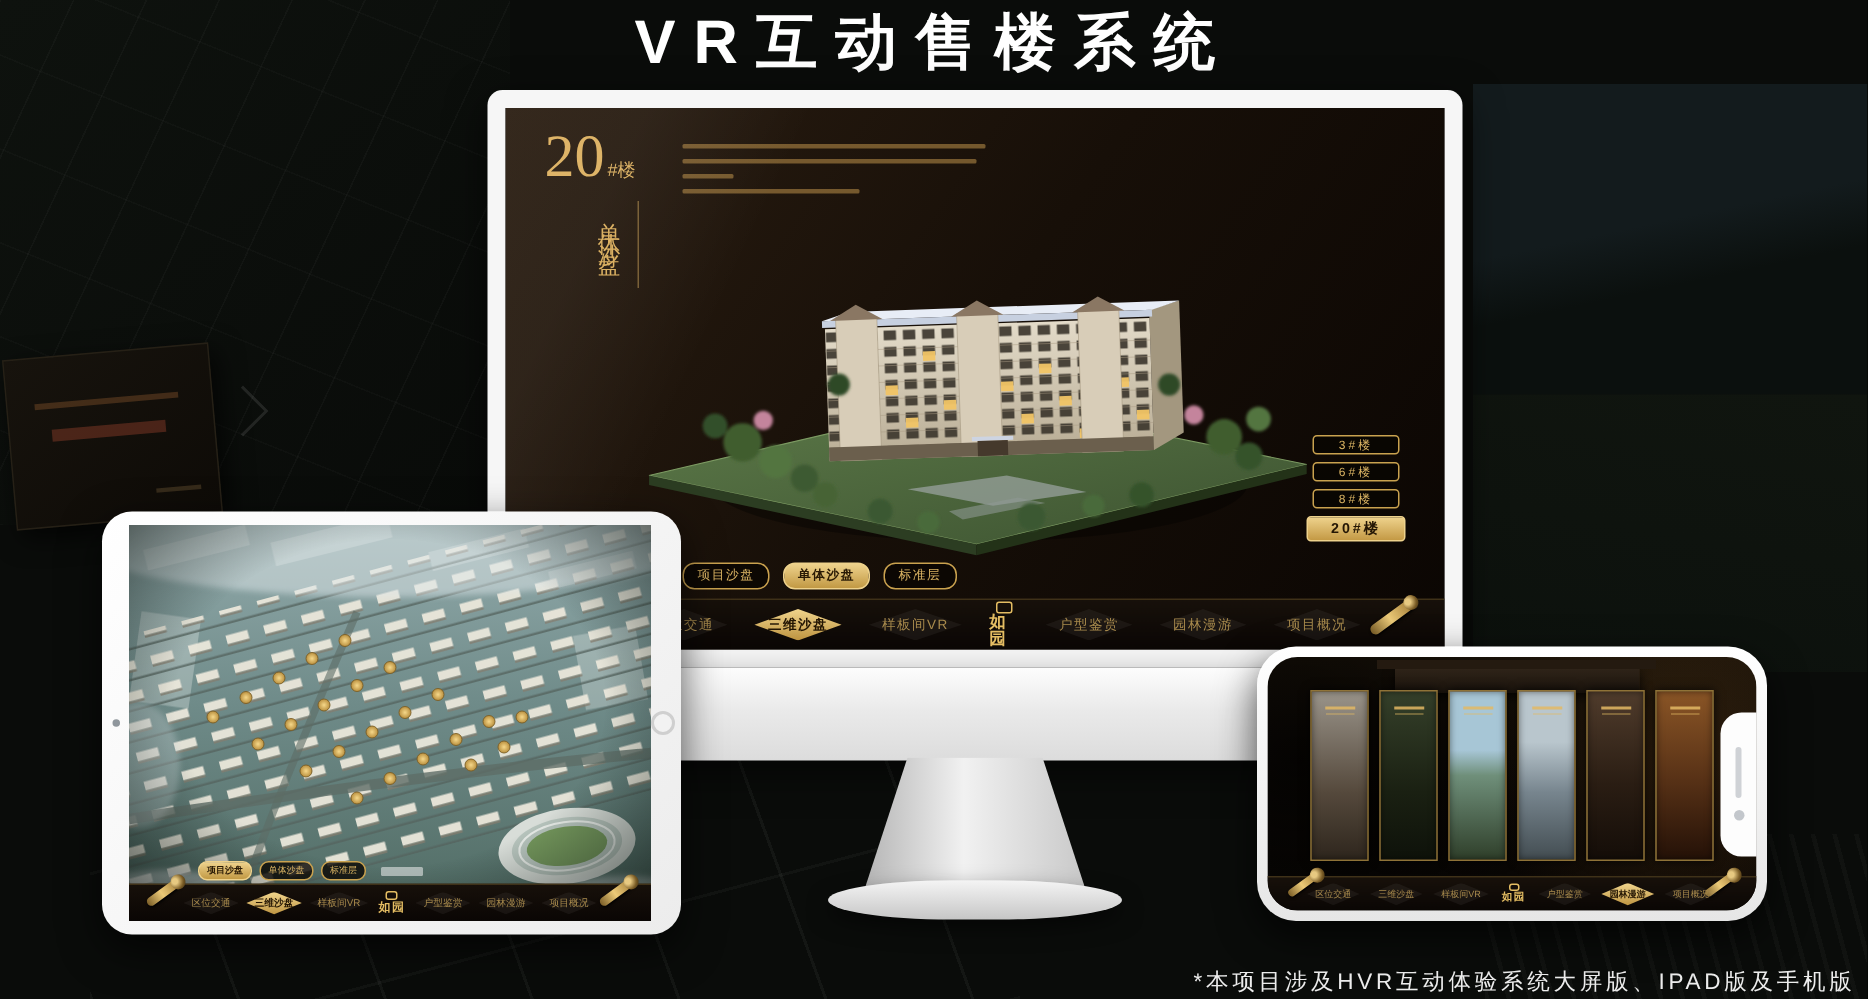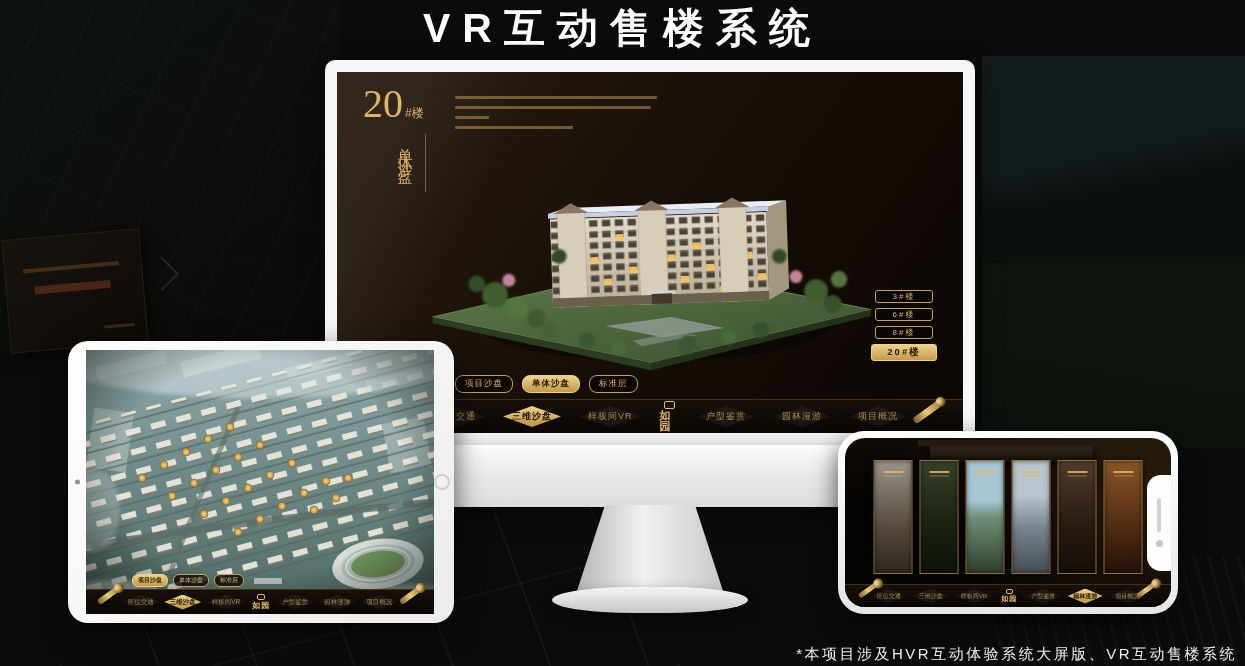--- a/index.html
+++ b/index.html
@@ -449,14 +449,14 @@
         <span class="bitem">项目概况</span>
         <i class="scroll sr"></i>
       </div>
     </div>
     <div class="phone-notch">
       <i class="spk"></i>
       <i class="cam"></i>
     </div>
   </div>
 
-  <div class="footnote">*本项目涉及HVR互动体验系统大屏版、VR互动售楼系统</div>
+  <div class="footnote">*本项目涉及HVR互动体验系统大屏版、IPAD版及手机版</div>
 </div>
 
 </body></html>

